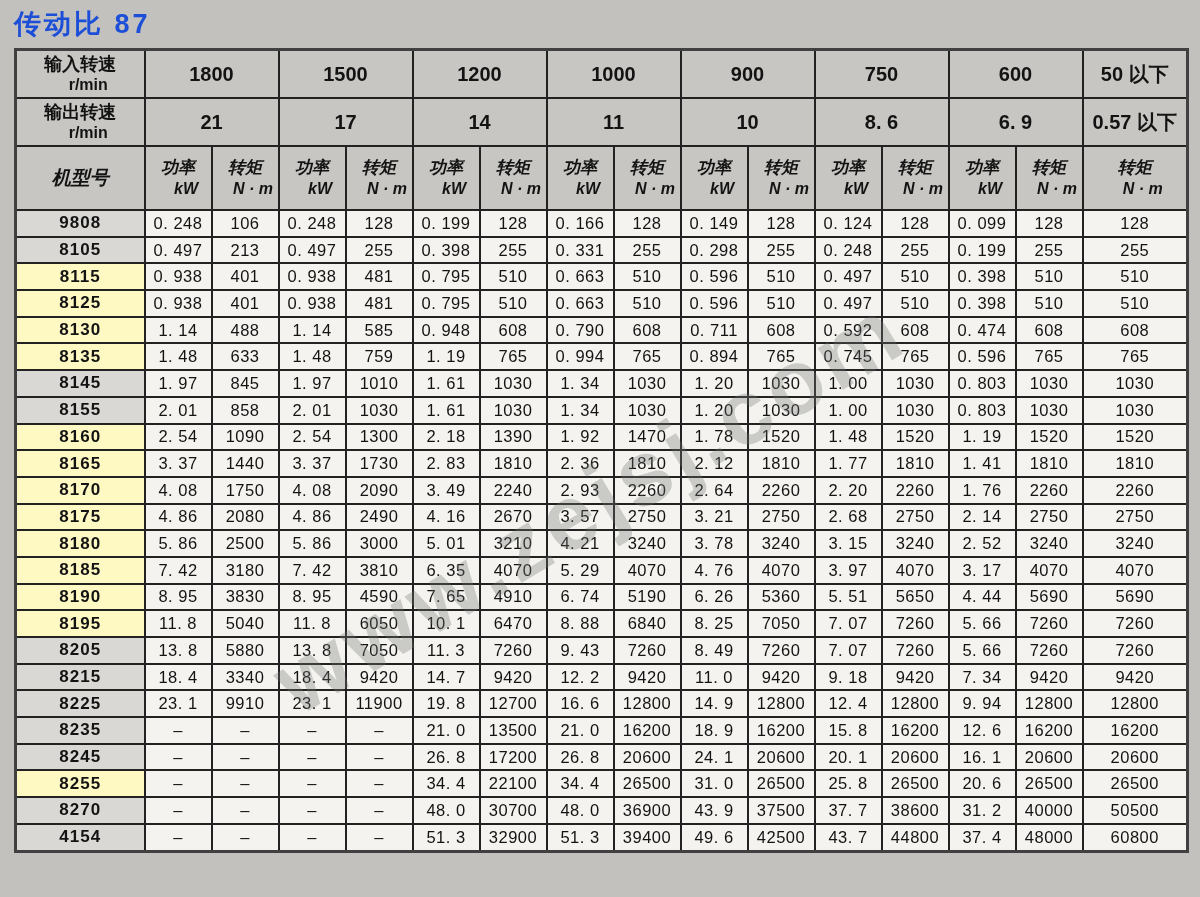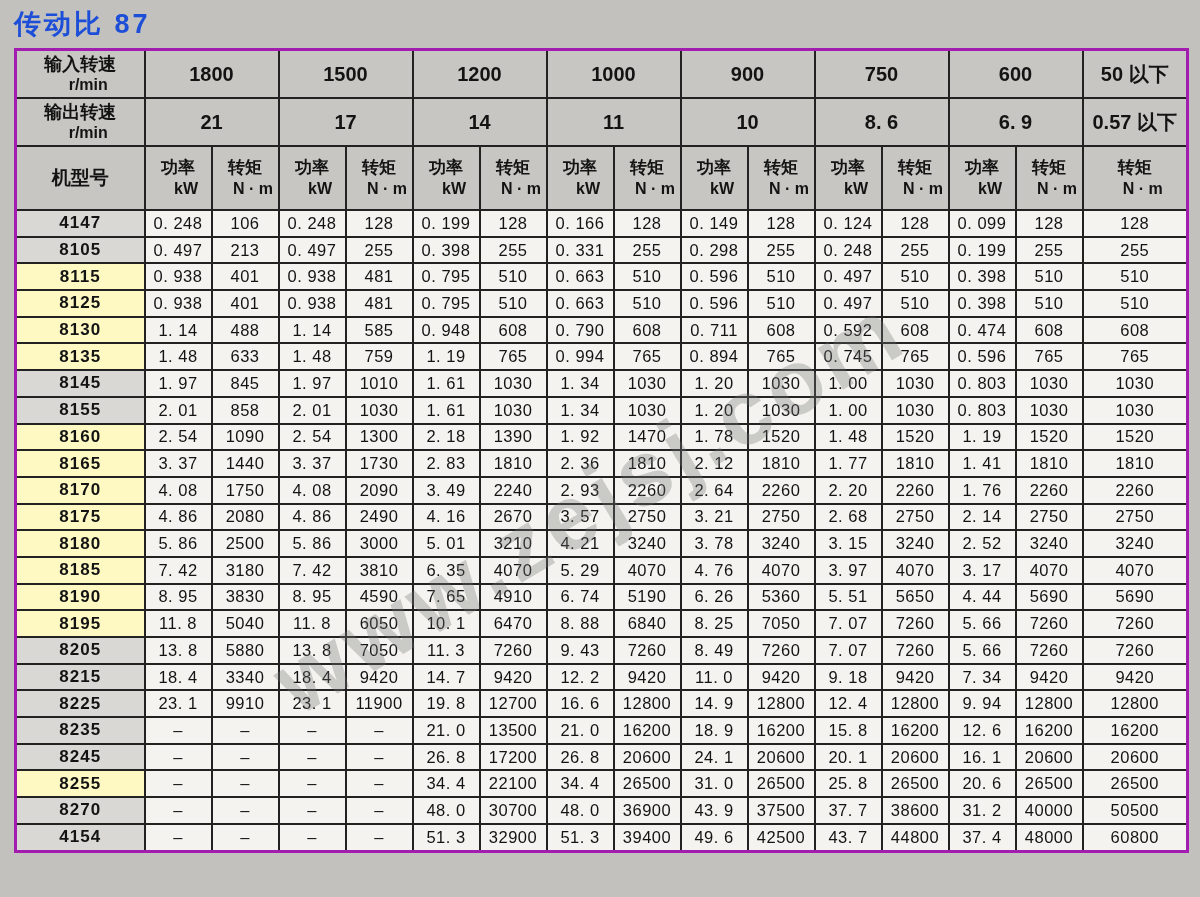--- a/index.html
+++ b/index.html
@@ -9,32 +9,32 @@
     font-family:"Liberation Sans","DejaVu Sans",sans-serif;
   }
   .title{
     position:absolute;left:14px;top:6px;
     font-size:27px;font-weight:bold;color:#1d4ed8;letter-spacing:3px;
   }
   table.sheet{
     position:absolute;left:14px;top:48px;width:1172px;
     border-collapse:collapse;table-layout:fixed;
     background:#f4f3ef;
-    border:3px solid #a21caf;
+    border:3px solid #404040;
   }
   .sheet th,.sheet td{
     border:2px solid #222;
     text-align:center;vertical-align:middle;
     padding:0;color:#131313;
     overflow:hidden;white-space:nowrap;
   }
   thead th{background:#c7c6c2;font-weight:bold;}
   thead tr.r1 th,thead tr.r2 th{height:46px;font-size:20px;}
   thead tr.r1 th.lab,thead tr.r2 th.lab{font-size:18px;}
-  thead tr.r3 th{height:62px;font-size:17px;}
+  thead tr.r3 th{height:62px;font-size:17px;font-style:italic;}
   thead tr.r3 th.lab{font-size:19px;}
   thead .unit{font-weight:bold;font-size:16px;margin-left:16px;}
   .two-line div{line-height:1.25;}
   tbody td{height:24.7px;font-size:16.5px;letter-spacing:0.5px;background:#f4f3ef;}
   tbody td.model{font-weight:bold;font-size:17px;letter-spacing:1px;background:#fef9c3;}
   
   tbody tr:nth-child(1) td.model,tbody tr:nth-child(2) td.model,
   tbody tr:nth-child(7) td.model,tbody tr:nth-child(8) td.model,
   tbody tr:nth-child(17) td.model,tbody tr:nth-child(18) td.model,
   tbody tr:nth-child(19) td.model,tbody tr:nth-child(20) td.model,
@@ -165,21 +165,21 @@
           <div class="unit">N · m</div>
         </th>
         <th class="two-line">
           <div>转矩</div>
           <div class="unit">N · m</div>
         </th>
       </tr>
   </thead>
   <tbody>
       <tr>
-        <td class="model">4147</td>
+        <td class="model">9808</td>
         <td>0. 248</td>
         <td>106</td>
         <td>0. 248</td>
         <td>128</td>
         <td>0. 199</td>
         <td>128</td>
         <td>0. 166</td>
         <td>128</td>
         <td>0. 149</td>
         <td>128</td>

